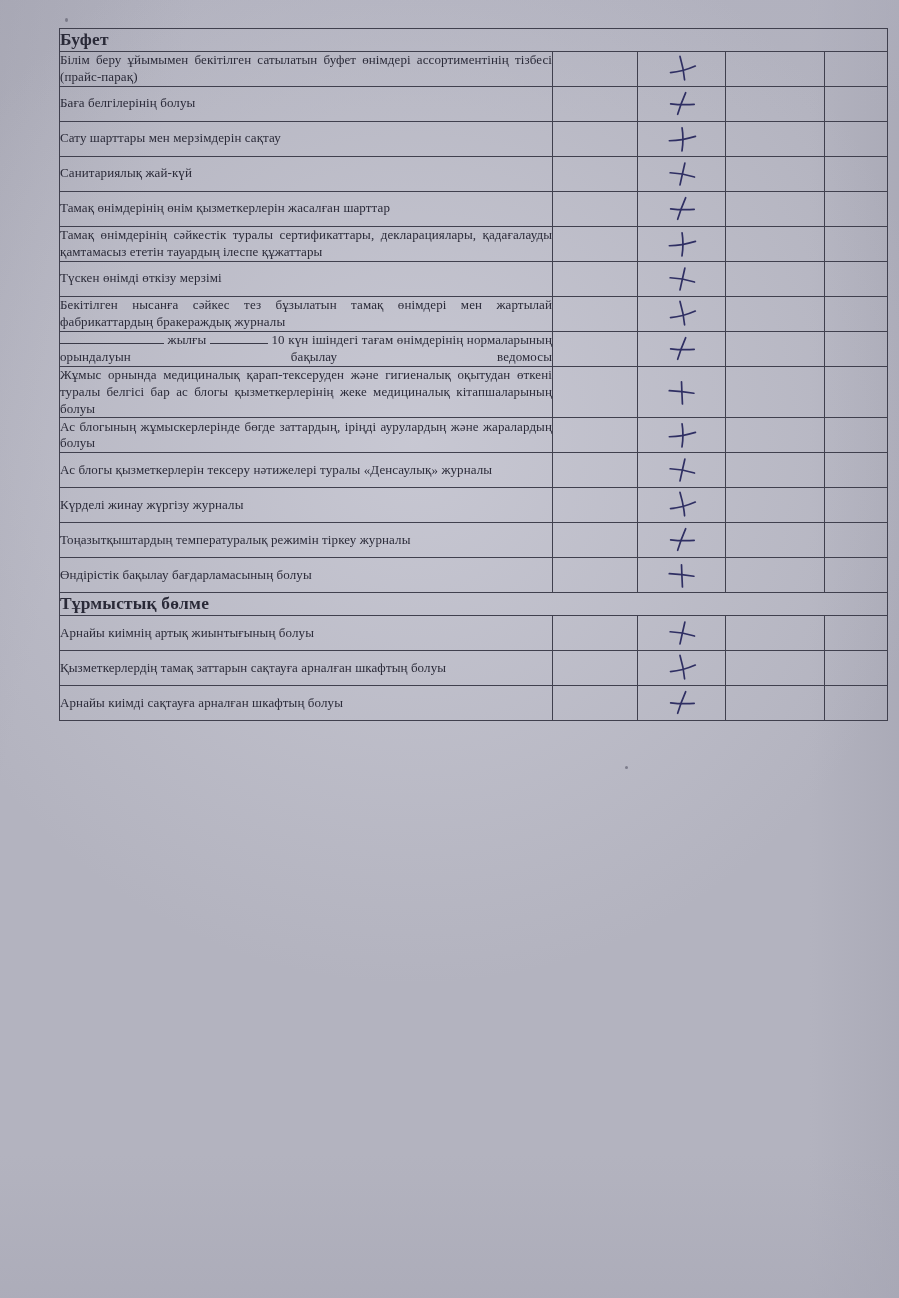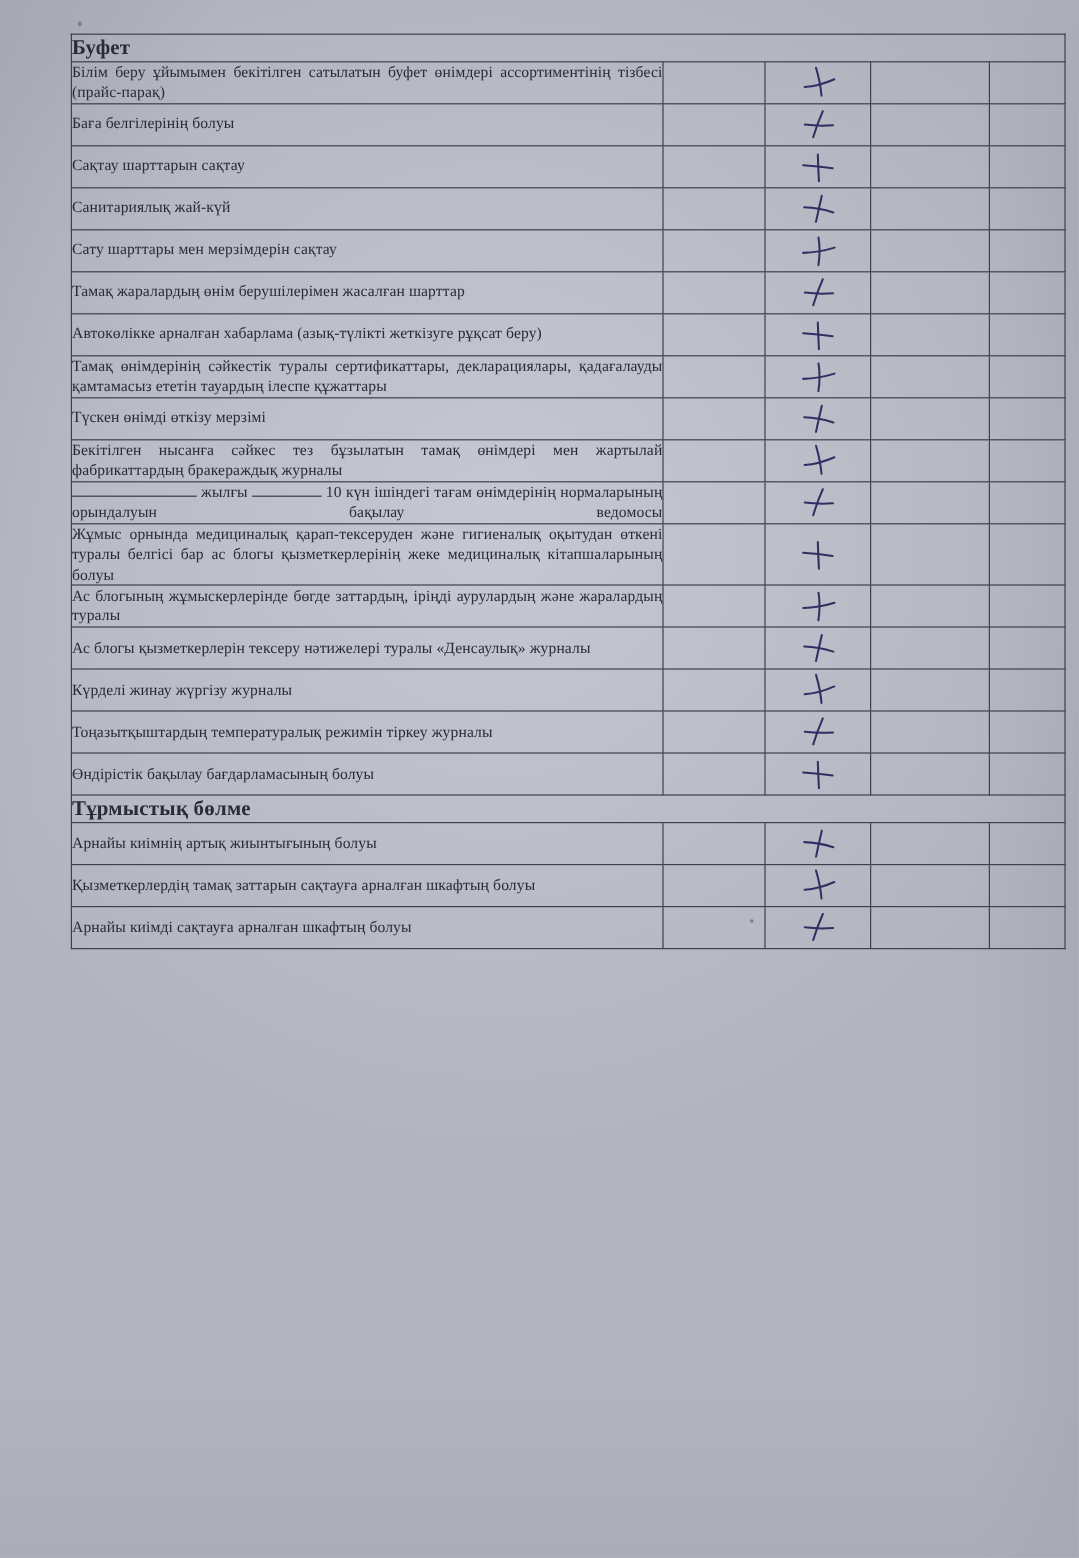--- a/index.html
+++ b/index.html
@@ -161,269 +161,241 @@
                 <g transform="rotate(14)">
                   <path d="M -13 3 Q 0 1.5 14 -3" fill="none" stroke="currentColor" stroke-width="2" stroke-linecap="round"></path>
                   <path d="M 1 -14 Q -1.4000000000000004 0 -2 13" fill="none" stroke="currentColor" stroke-width="2" stroke-linecap="round"></path>
                 </g>
               </svg></span></td>
           <td class="mark-cell"></td>
           <td class="mark-cell"></td>
         </tr>
         <tr>
           <td class="text-cell">
-            <span>Сақтау шарттарын сақтау</span>
+            <span>Сату шарттары мен мерзімдерін сақтау</span>
+          </td>
+          <td class="mark-cell"></td>
+          <td class="mark-cell"><span class="mark" title="+"><svg viewBox="-20 -20 40 40">
+                <g transform="rotate(-4)">
+                  <path d="M -15 1 Q 0 1.75 16 -2" fill="none" stroke="currentColor" stroke-width="2" stroke-linecap="round"></path>
+                  <path d="M 1 -13 Q 2.2 0 -1 14" fill="none" stroke="currentColor" stroke-width="2" stroke-linecap="round"></path>
+                </g>
+              </svg></span></td>
+          <td class="mark-cell"></td>
+          <td class="mark-cell"></td>
+        </tr>
+        <tr>
+          <td class="text-cell">
+            <span>Санитариялық жай-күй</span>
+          </td>
+          <td class="mark-cell"></td>
+          <td class="mark-cell"><span class="mark" title="+"><svg viewBox="-20 -20 40 40">
+                <g transform="rotate(6)">
+                  <path d="M -14 0 Q 0 -1 15 2" fill="none" stroke="currentColor" stroke-width="2" stroke-linecap="round"></path>
+                  <path d="M 2 -13 Q 0.3999999999999999 0 -1 13" fill="none" stroke="currentColor" stroke-width="2" stroke-linecap="round"></path>
+                </g>
+              </svg></span></td>
+          <td class="mark-cell"></td>
+          <td class="mark-cell"></td>
+        </tr>
+        <tr>
+          <td class="text-cell">
+            <span>Тамақ өнімдерінің өнім қызметкерлерін  жасалған шарттар</span>
+          </td>
+          <td class="mark-cell"></td>
+          <td class="mark-cell"><span class="mark" title="+"><svg viewBox="-20 -20 40 40">
+                <g transform="rotate(14)">
+                  <path d="M -13 3 Q 0 1.5 14 -3" fill="none" stroke="currentColor" stroke-width="2" stroke-linecap="round"></path>
+                  <path d="M 1 -14 Q -1.4000000000000004 0 -2 13" fill="none" stroke="currentColor" stroke-width="2" stroke-linecap="round"></path>
+                </g>
+              </svg></span></td>
+          <td class="mark-cell"></td>
+          <td class="mark-cell"></td>
+        </tr>
+        <tr>
+          <td class="text-cell">
+            <span>Тамақ өнімдерінің сәйкестік туралы сертификаттары, декларациялары, қадағалауды қамтамасыз ететін тауардың ілеспе құжаттары</span>
+          </td>
+          <td class="mark-cell"></td>
+          <td class="mark-cell"><span class="mark" title="+"><svg viewBox="-20 -20 40 40">
+                <g transform="rotate(-4)">
+                  <path d="M -15 1 Q 0 1.75 16 -2" fill="none" stroke="currentColor" stroke-width="2" stroke-linecap="round"></path>
+                  <path d="M 1 -13 Q 2.2 0 -1 14" fill="none" stroke="currentColor" stroke-width="2" stroke-linecap="round"></path>
+                </g>
+              </svg></span></td>
+          <td class="mark-cell"></td>
+          <td class="mark-cell"></td>
+        </tr>
+        <tr>
+          <td class="text-cell">
+            <span>Түскен өнімді өткізу мерзімі</span>
+          </td>
+          <td class="mark-cell"></td>
+          <td class="mark-cell"><span class="mark" title="+"><svg viewBox="-20 -20 40 40">
+                <g transform="rotate(6)">
+                  <path d="M -14 0 Q 0 -1 15 2" fill="none" stroke="currentColor" stroke-width="2" stroke-linecap="round"></path>
+                  <path d="M 2 -13 Q 0.3999999999999999 0 -1 13" fill="none" stroke="currentColor" stroke-width="2" stroke-linecap="round"></path>
+                </g>
+              </svg></span></td>
+          <td class="mark-cell"></td>
+          <td class="mark-cell"></td>
+        </tr>
+        <tr>
+          <td class="text-cell">
+            <span>Бекітілген нысанға сәйкес тез бұзылатын тамақ өнімдері мен жартылай фабрикаттардың бракераждық журналы</span>
+          </td>
+          <td class="mark-cell"></td>
+          <td class="mark-cell"><span class="mark" title="+"><svg viewBox="-20 -20 40 40">
+                <g transform="rotate(-9)">
+                  <path d="M -14 2 Q 0 3.25 16 -1" fill="none" stroke="currentColor" stroke-width="2" stroke-linecap="round"></path>
+                  <path d="M 0 -15 Q 2 0 1 13" fill="none" stroke="currentColor" stroke-width="2" stroke-linecap="round"></path>
+                </g>
+              </svg></span></td>
+          <td class="mark-cell"></td>
+          <td class="mark-cell"></td>
+        </tr>
+        <tr>
+          <td class="text-cell">
+            <span class="justify-all"><span class="blankline long"></span> жылғы <span class="blankline short"></span> 10 күн ішіндегі тағам өнімдерінің нормаларының орындалуын бақылау ведомосы</span>
+          </td>
+          <td class="mark-cell"></td>
+          <td class="mark-cell"><span class="mark" title="+"><svg viewBox="-20 -20 40 40">
+                <g transform="rotate(14)">
+                  <path d="M -13 3 Q 0 1.5 14 -3" fill="none" stroke="currentColor" stroke-width="2" stroke-linecap="round"></path>
+                  <path d="M 1 -14 Q -1.4000000000000004 0 -2 13" fill="none" stroke="currentColor" stroke-width="2" stroke-linecap="round"></path>
+                </g>
+              </svg></span></td>
+          <td class="mark-cell"></td>
+          <td class="mark-cell"></td>
+        </tr>
+        <tr>
+          <td class="text-cell">
+            <span>Жұмыс орнында медициналық қарап-тексеруден және гигиеналық оқытудан өткені туралы белгісі бар ас блогы қызметкерлерінің жеке медициналық кітапшаларының болуы</span>
           </td>
           <td class="mark-cell"></td>
           <td class="mark-cell"><span class="mark" title="+"><svg viewBox="-20 -20 40 40">
                 <g transform="rotate(2)">
                   <path d="M -15 -1 Q 0 -0.5 14 1" fill="none" stroke="currentColor" stroke-width="2" stroke-linecap="round"></path>
                   <path d="M -1 -12 Q -0.19999999999999996 0 1 14" fill="none" stroke="currentColor" stroke-width="2" stroke-linecap="round"></path>
                 </g>
               </svg></span></td>
           <td class="mark-cell"></td>
           <td class="mark-cell"></td>
         </tr>
         <tr>
           <td class="text-cell">
-            <span>Санитариялық жай-күй</span>
+            <span>Ас блогының жұмыскерлерінде бөгде заттардың, іріңді аурулардың және жаралардың болуы</span>
+          </td>
+          <td class="mark-cell"></td>
+          <td class="mark-cell"><span class="mark" title="+"><svg viewBox="-20 -20 40 40">
+                <g transform="rotate(-4)">
+                  <path d="M -15 1 Q 0 1.75 16 -2" fill="none" stroke="currentColor" stroke-width="2" stroke-linecap="round"></path>
+                  <path d="M 1 -13 Q 2.2 0 -1 14" fill="none" stroke="currentColor" stroke-width="2" stroke-linecap="round"></path>
+                </g>
+              </svg></span></td>
+          <td class="mark-cell"></td>
+          <td class="mark-cell"></td>
+        </tr>
+        <tr>
+          <td class="text-cell">
+            <span>Ас блогы қызметкерлерін тексеру нәтижелері туралы «Денсаулық» журналы</span>
           </td>
           <td class="mark-cell"></td>
           <td class="mark-cell"><span class="mark" title="+"><svg viewBox="-20 -20 40 40">
                 <g transform="rotate(6)">
                   <path d="M -14 0 Q 0 -1 15 2" fill="none" stroke="currentColor" stroke-width="2" stroke-linecap="round"></path>
                   <path d="M 2 -13 Q 0.3999999999999999 0 -1 13" fill="none" stroke="currentColor" stroke-width="2" stroke-linecap="round"></path>
                 </g>
               </svg></span></td>
           <td class="mark-cell"></td>
           <td class="mark-cell"></td>
         </tr>
         <tr>
           <td class="text-cell">
-            <span>Сату шарттары мен мерзімдерін сақтау</span>
-          </td>
-          <td class="mark-cell"></td>
-          <td class="mark-cell"><span class="mark" title="+"><svg viewBox="-20 -20 40 40">
-                <g transform="rotate(-4)">
-                  <path d="M -15 1 Q 0 1.75 16 -2" fill="none" stroke="currentColor" stroke-width="2" stroke-linecap="round"></path>
-                  <path d="M 1 -13 Q 2.2 0 -1 14" fill="none" stroke="currentColor" stroke-width="2" stroke-linecap="round"></path>
-                </g>
-              </svg></span></td>
-          <td class="mark-cell"></td>
-          <td class="mark-cell"></td>
-        </tr>
-        <tr>
-          <td class="text-cell">
-            <span>Тамақ жаралардың өнім берушілерімен  жасалған шарттар</span>
+            <span>Күрделі жинау жүргізу журналы</span>
+          </td>
+          <td class="mark-cell"></td>
+          <td class="mark-cell"><span class="mark" title="+"><svg viewBox="-20 -20 40 40">
+                <g transform="rotate(-9)">
+                  <path d="M -14 2 Q 0 3.25 16 -1" fill="none" stroke="currentColor" stroke-width="2" stroke-linecap="round"></path>
+                  <path d="M 0 -15 Q 2 0 1 13" fill="none" stroke="currentColor" stroke-width="2" stroke-linecap="round"></path>
+                </g>
+              </svg></span></td>
+          <td class="mark-cell"></td>
+          <td class="mark-cell"></td>
+        </tr>
+        <tr>
+          <td class="text-cell">
+            <span>Тоңазытқыштардың температуралық режимін тіркеу журналы</span>
           </td>
           <td class="mark-cell"></td>
           <td class="mark-cell"><span class="mark" title="+"><svg viewBox="-20 -20 40 40">
                 <g transform="rotate(14)">
                   <path d="M -13 3 Q 0 1.5 14 -3" fill="none" stroke="currentColor" stroke-width="2" stroke-linecap="round"></path>
                   <path d="M 1 -14 Q -1.4000000000000004 0 -2 13" fill="none" stroke="currentColor" stroke-width="2" stroke-linecap="round"></path>
                 </g>
               </svg></span></td>
           <td class="mark-cell"></td>
           <td class="mark-cell"></td>
         </tr>
         <tr>
           <td class="text-cell">
-            <span>Автокөлікке арналған хабарлама (азық-түлікті жеткізуге рұқсат беру)</span>
+            <span>Өндірістік бақылау бағдарламасының болуы</span>
           </td>
           <td class="mark-cell"></td>
           <td class="mark-cell"><span class="mark" title="+"><svg viewBox="-20 -20 40 40">
                 <g transform="rotate(2)">
                   <path d="M -15 -1 Q 0 -0.5 14 1" fill="none" stroke="currentColor" stroke-width="2" stroke-linecap="round"></path>
                   <path d="M -1 -12 Q -0.19999999999999996 0 1 14" fill="none" stroke="currentColor" stroke-width="2" stroke-linecap="round"></path>
                 </g>
               </svg></span></td>
           <td class="mark-cell"></td>
           <td class="mark-cell"></td>
         </tr>
         <tr>
-          <td class="text-cell">
-            <span>Тамақ өнімдерінің сәйкестік туралы сертификаттары, декларациялары, қадағалауды қамтамасыз ететін тауардың ілеспе құжаттары</span>
-          </td>
-          <td class="mark-cell"></td>
-          <td class="mark-cell"><span class="mark" title="+"><svg viewBox="-20 -20 40 40">
-                <g transform="rotate(-4)">
-                  <path d="M -15 1 Q 0 1.75 16 -2" fill="none" stroke="currentColor" stroke-width="2" stroke-linecap="round"></path>
-                  <path d="M 1 -13 Q 2.2 0 -1 14" fill="none" stroke="currentColor" stroke-width="2" stroke-linecap="round"></path>
-                </g>
-              </svg></span></td>
-          <td class="mark-cell"></td>
-          <td class="mark-cell"></td>
-        </tr>
-        <tr>
-          <td class="text-cell">
-            <span>Түскен өнімді өткізу мерзімі</span>
+          <td class="section-cell" colspan="5">Тұрмыстық бөлме</td>
+        </tr>
+        <tr>
+          <td class="text-cell">
+            <span>Арнайы киімнің артық жиынтығының болуы</span>
           </td>
           <td class="mark-cell"></td>
           <td class="mark-cell"><span class="mark" title="+"><svg viewBox="-20 -20 40 40">
                 <g transform="rotate(6)">
                   <path d="M -14 0 Q 0 -1 15 2" fill="none" stroke="currentColor" stroke-width="2" stroke-linecap="round"></path>
                   <path d="M 2 -13 Q 0.3999999999999999 0 -1 13" fill="none" stroke="currentColor" stroke-width="2" stroke-linecap="round"></path>
                 </g>
               </svg></span></td>
           <td class="mark-cell"></td>
           <td class="mark-cell"></td>
         </tr>
         <tr>
           <td class="text-cell">
-            <span>Бекітілген нысанға сәйкес тез бұзылатын тамақ өнімдері мен жартылай фабрикаттардың бракераждық журналы</span>
+            <span>Қызметкерлердің тамақ заттарын сақтауға арналған шкафтың болуы</span>
           </td>
           <td class="mark-cell"></td>
           <td class="mark-cell"><span class="mark" title="+"><svg viewBox="-20 -20 40 40">
                 <g transform="rotate(-9)">
                   <path d="M -14 2 Q 0 3.25 16 -1" fill="none" stroke="currentColor" stroke-width="2" stroke-linecap="round"></path>
                   <path d="M 0 -15 Q 2 0 1 13" fill="none" stroke="currentColor" stroke-width="2" stroke-linecap="round"></path>
                 </g>
               </svg></span></td>
           <td class="mark-cell"></td>
           <td class="mark-cell"></td>
         </tr>
         <tr>
           <td class="text-cell">
-            <span class="justify-all"><span class="blankline long"></span> жылғы <span class="blankline short"></span> 10 күн ішіндегі тағам өнімдерінің нормаларының орындалуын бақылау ведомосы</span>
+            <span>Арнайы киімді сақтауға арналған шкафтың болуы</span>
           </td>
           <td class="mark-cell"></td>
           <td class="mark-cell"><span class="mark" title="+"><svg viewBox="-20 -20 40 40">
                 <g transform="rotate(14)">
                   <path d="M -13 3 Q 0 1.5 14 -3" fill="none" stroke="currentColor" stroke-width="2" stroke-linecap="round"></path>
                   <path d="M 1 -14 Q -1.4000000000000004 0 -2 13" fill="none" stroke="currentColor" stroke-width="2" stroke-linecap="round"></path>
                 </g>
               </svg></span></td>
           <td class="mark-cell"></td>
           <td class="mark-cell"></td>
         </tr>
-        <tr>
-          <td class="text-cell">
-            <span>Жұмыс орнында медициналық қарап-тексеруден және гигиеналық оқытудан өткені туралы белгісі бар ас блогы қызметкерлерінің жеке медициналық кітапшаларының болуы</span>
-          </td>
-          <td class="mark-cell"></td>
-          <td class="mark-cell"><span class="mark" title="+"><svg viewBox="-20 -20 40 40">
-                <g transform="rotate(2)">
-                  <path d="M -15 -1 Q 0 -0.5 14 1" fill="none" stroke="currentColor" stroke-width="2" stroke-linecap="round"></path>
-                  <path d="M -1 -12 Q -0.19999999999999996 0 1 14" fill="none" stroke="currentColor" stroke-width="2" stroke-linecap="round"></path>
-                </g>
-              </svg></span></td>
-          <td class="mark-cell"></td>
-          <td class="mark-cell"></td>
-        </tr>
-        <tr>
-          <td class="text-cell">
-            <span>Ас блогының жұмыскерлерінде бөгде заттардың, іріңді аурулардың және жаралардың туралы</span>
-          </td>
-          <td class="mark-cell"></td>
-          <td class="mark-cell"><span class="mark" title="+"><svg viewBox="-20 -20 40 40">
-                <g transform="rotate(-4)">
-                  <path d="M -15 1 Q 0 1.75 16 -2" fill="none" stroke="currentColor" stroke-width="2" stroke-linecap="round"></path>
-                  <path d="M 1 -13 Q 2.2 0 -1 14" fill="none" stroke="currentColor" stroke-width="2" stroke-linecap="round"></path>
-                </g>
-              </svg></span></td>
-          <td class="mark-cell"></td>
-          <td class="mark-cell"></td>
-        </tr>
-        <tr>
-          <td class="text-cell">
-            <span>Ас блогы қызметкерлерін тексеру нәтижелері туралы «Денсаулық» журналы</span>
-          </td>
-          <td class="mark-cell"></td>
-          <td class="mark-cell"><span class="mark" title="+"><svg viewBox="-20 -20 40 40">
-                <g transform="rotate(6)">
-                  <path d="M -14 0 Q 0 -1 15 2" fill="none" stroke="currentColor" stroke-width="2" stroke-linecap="round"></path>
-                  <path d="M 2 -13 Q 0.3999999999999999 0 -1 13" fill="none" stroke="currentColor" stroke-width="2" stroke-linecap="round"></path>
-                </g>
-              </svg></span></td>
-          <td class="mark-cell"></td>
-          <td class="mark-cell"></td>
-        </tr>
-        <tr>
-          <td class="text-cell">
-            <span>Күрделі жинау жүргізу журналы</span>
-          </td>
-          <td class="mark-cell"></td>
-          <td class="mark-cell"><span class="mark" title="+"><svg viewBox="-20 -20 40 40">
-                <g transform="rotate(-9)">
-                  <path d="M -14 2 Q 0 3.25 16 -1" fill="none" stroke="currentColor" stroke-width="2" stroke-linecap="round"></path>
-                  <path d="M 0 -15 Q 2 0 1 13" fill="none" stroke="currentColor" stroke-width="2" stroke-linecap="round"></path>
-                </g>
-              </svg></span></td>
-          <td class="mark-cell"></td>
-          <td class="mark-cell"></td>
-        </tr>
-        <tr>
-          <td class="text-cell">
-            <span>Тоңазытқыштардың температуралық режимін тіркеу журналы</span>
-          </td>
-          <td class="mark-cell"></td>
-          <td class="mark-cell"><span class="mark" title="+"><svg viewBox="-20 -20 40 40">
-                <g transform="rotate(14)">
-                  <path d="M -13 3 Q 0 1.5 14 -3" fill="none" stroke="currentColor" stroke-width="2" stroke-linecap="round"></path>
-                  <path d="M 1 -14 Q -1.4000000000000004 0 -2 13" fill="none" stroke="currentColor" stroke-width="2" stroke-linecap="round"></path>
-                </g>
-              </svg></span></td>
-          <td class="mark-cell"></td>
-          <td class="mark-cell"></td>
-        </tr>
-        <tr>
-          <td class="text-cell">
-            <span>Өндірістік бақылау бағдарламасының болуы</span>
-          </td>
-          <td class="mark-cell"></td>
-          <td class="mark-cell"><span class="mark" title="+"><svg viewBox="-20 -20 40 40">
-                <g transform="rotate(2)">
-                  <path d="M -15 -1 Q 0 -0.5 14 1" fill="none" stroke="currentColor" stroke-width="2" stroke-linecap="round"></path>
-                  <path d="M -1 -12 Q -0.19999999999999996 0 1 14" fill="none" stroke="currentColor" stroke-width="2" stroke-linecap="round"></path>
-                </g>
-              </svg></span></td>
-          <td class="mark-cell"></td>
-          <td class="mark-cell"></td>
-        </tr>
-        <tr>
-          <td class="section-cell" colspan="5">Тұрмыстық бөлме</td>
-        </tr>
-        <tr>
-          <td class="text-cell">
-            <span>Арнайы киімнің артық жиынтығының болуы</span>
-          </td>
-          <td class="mark-cell"></td>
-          <td class="mark-cell"><span class="mark" title="+"><svg viewBox="-20 -20 40 40">
-                <g transform="rotate(6)">
-                  <path d="M -14 0 Q 0 -1 15 2" fill="none" stroke="currentColor" stroke-width="2" stroke-linecap="round"></path>
-                  <path d="M 2 -13 Q 0.3999999999999999 0 -1 13" fill="none" stroke="currentColor" stroke-width="2" stroke-linecap="round"></path>
-                </g>
-              </svg></span></td>
-          <td class="mark-cell"></td>
-          <td class="mark-cell"></td>
-        </tr>
-        <tr>
-          <td class="text-cell">
-            <span>Қызметкерлердің тамақ заттарын сақтауға арналған шкафтың болуы</span>
-          </td>
-          <td class="mark-cell"></td>
-          <td class="mark-cell"><span class="mark" title="+"><svg viewBox="-20 -20 40 40">
-                <g transform="rotate(-9)">
-                  <path d="M -14 2 Q 0 3.25 16 -1" fill="none" stroke="currentColor" stroke-width="2" stroke-linecap="round"></path>
-                  <path d="M 0 -15 Q 2 0 1 13" fill="none" stroke="currentColor" stroke-width="2" stroke-linecap="round"></path>
-                </g>
-              </svg></span></td>
-          <td class="mark-cell"></td>
-          <td class="mark-cell"></td>
-        </tr>
-        <tr>
-          <td class="text-cell">
-            <span>Арнайы киімді сақтауға арналған шкафтың болуы</span>
-          </td>
-          <td class="mark-cell"></td>
-          <td class="mark-cell"><span class="mark" title="+"><svg viewBox="-20 -20 40 40">
-                <g transform="rotate(14)">
-                  <path d="M -13 3 Q 0 1.5 14 -3" fill="none" stroke="currentColor" stroke-width="2" stroke-linecap="round"></path>
-                  <path d="M 1 -14 Q -1.4000000000000004 0 -2 13" fill="none" stroke="currentColor" stroke-width="2" stroke-linecap="round"></path>
-                </g>
-              </svg></span></td>
-          <td class="mark-cell"></td>
-          <td class="mark-cell"></td>
-        </tr>
       </tbody>
   </table>
 
 </div>
 
 </body></html>

